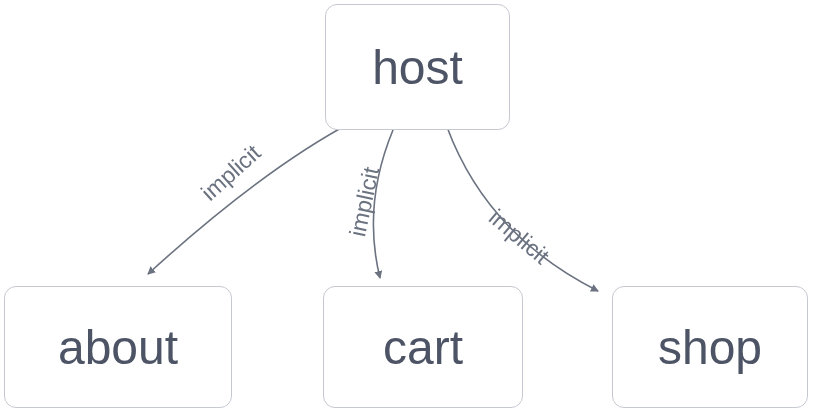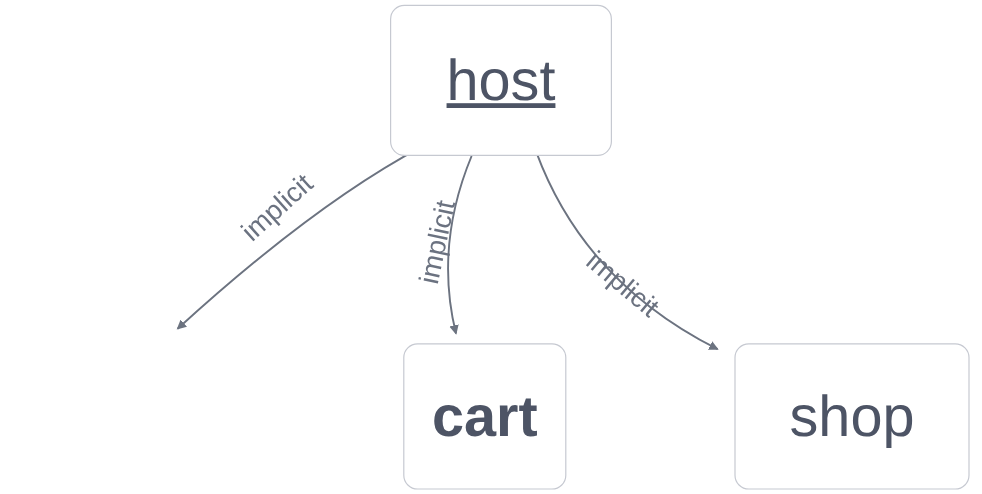--- a/index.html
+++ b/index.html
@@ -40,23 +40,23 @@
     background: #ffffff;
     border: 1.5px solid #c6c9d1;
     border-radius: 12px;
     display: flex;
     align-items: center;
     justify-content: center;
     color: #4d5465;
     font-size: 48px;
     cursor: pointer;
   }
-  .node-host  { left: 325px; top:   4px; width: 185px; height: 126px; text-decoration: underline; }
+  .node-host  { left: 325px; top:   4px; width: 185px; height: 126px; }
   .node-about { left:   4px; top: 286px; width: 228px; height: 122px; }
-  .node-cart  { left: 336px; top: 286px; width: 136px; height: 122px; font-weight: bold; }
+  .node-cart  { left: 323px; top: 286px; width: 200px; height: 122px; }
   .node-shop  { left: 612px; top: 286px; width: 196px; height: 122px; }
 </style>
 </head>
 <body>
 
 <div class="canvas">
 
   <svg class="edges-svg" viewBox="0 0 818 412">
     <defs>
       <marker id="arrow" markerWidth="10" markerHeight="10" refX="7" refY="4" orient="auto" markerUnits="userSpaceOnUse">
@@ -70,20 +70,23 @@
 
     <text class="edge-label" transform="translate(232,174) rotate(-42)">implicit</text>
     <text class="edge-label" transform="translate(366,202) rotate(-78)">implicit</text>
     <text class="edge-label" transform="translate(518,238) rotate(40)">implicit</text>
   </svg>
 
   <div class="node node-host">
     <span>host</span>
   </div>
 
+  <div class="node node-about">
+    <span>about</span>
+  </div>
 
   <div class="node node-cart">
     <span>cart</span>
   </div>
 
   <div class="node node-shop">
     <span>shop</span>
   </div>
 
 </div>

